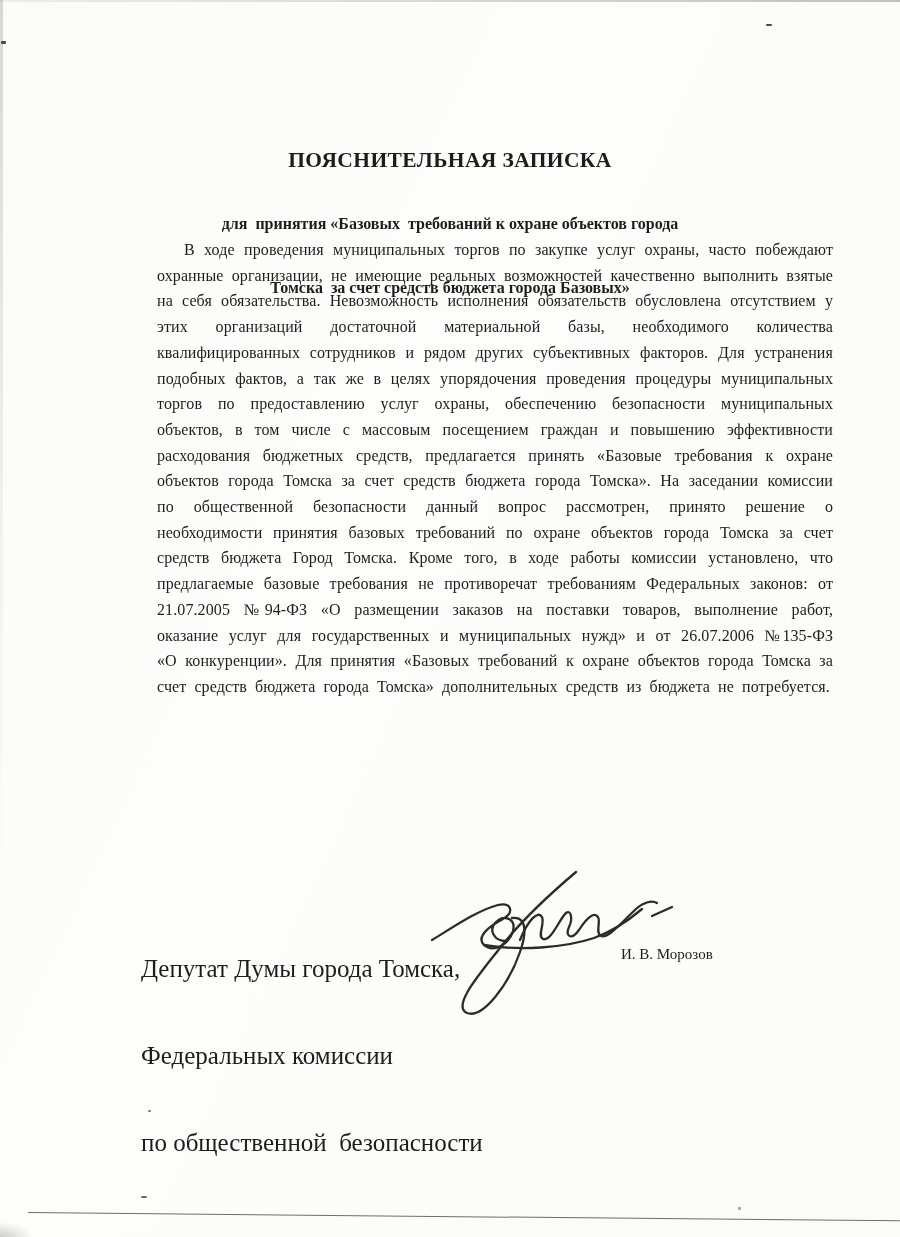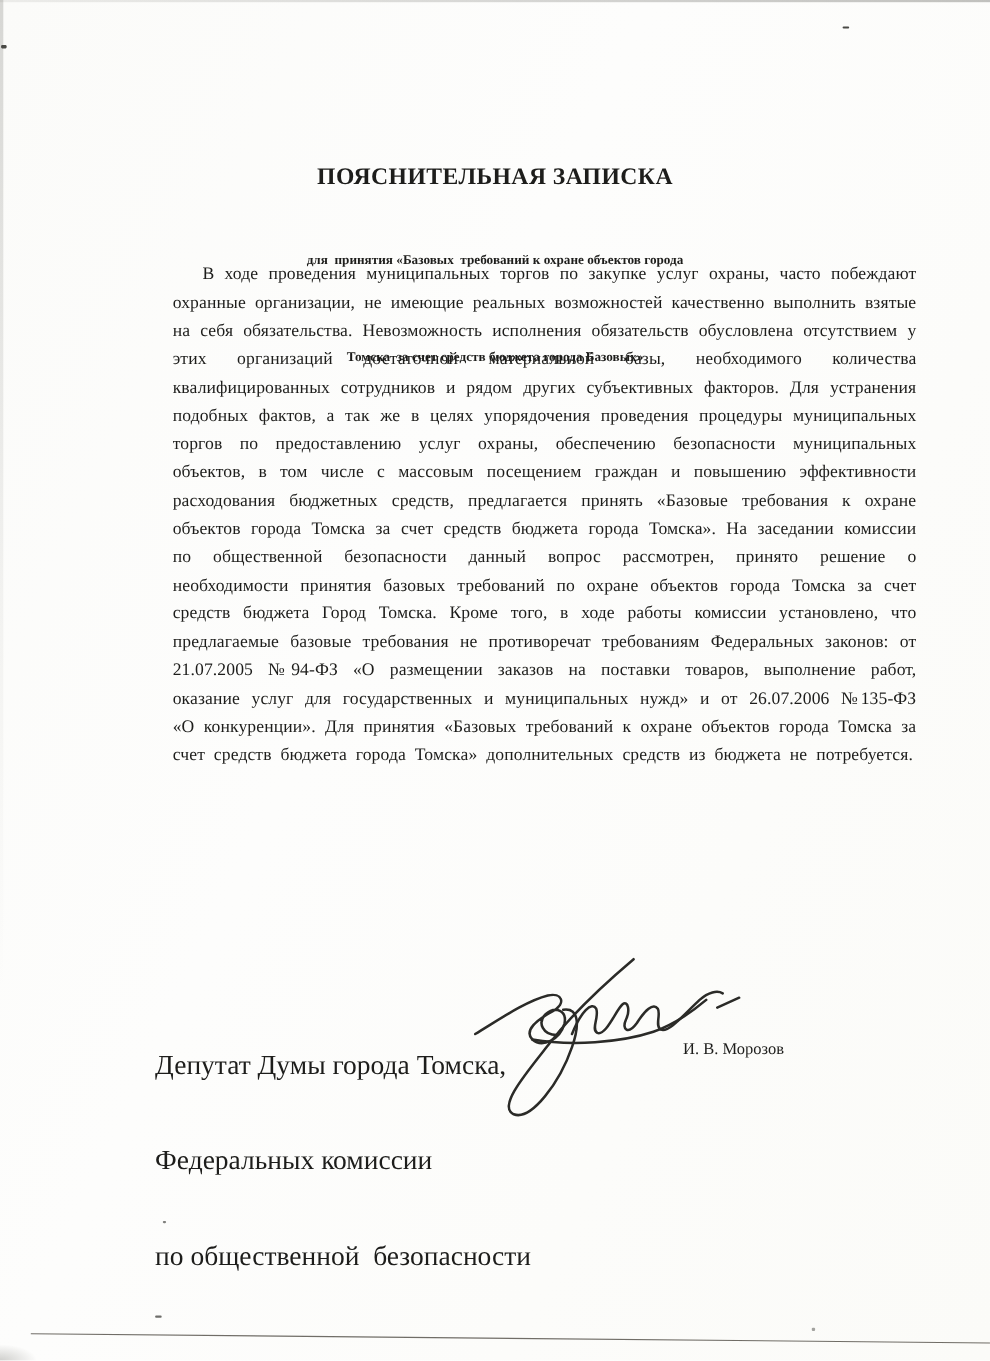--- a/index.html
+++ b/index.html
@@ -51,22 +51,22 @@
     font-weight: bold;
     white-space: pre-wrap;
   }
   .doc-title {
     margin: 0;
     font-size: 21.5px;
     line-height: 28px;
     letter-spacing: .4px;
   }
   .doc-subtitle {
-    margin: 12px;
-    font-size: 12px;
+    margin: 0;
+    font-size: 16px;
     line-height: 28px;
   }
   .body-text {
     position: absolute;
     top: 221px; left: 141px; width: 676px;
     margin: 16px;
     font-size: 16px;
     line-height: 25.7px;
     text-align: justify;
     text-indent: 27px;

